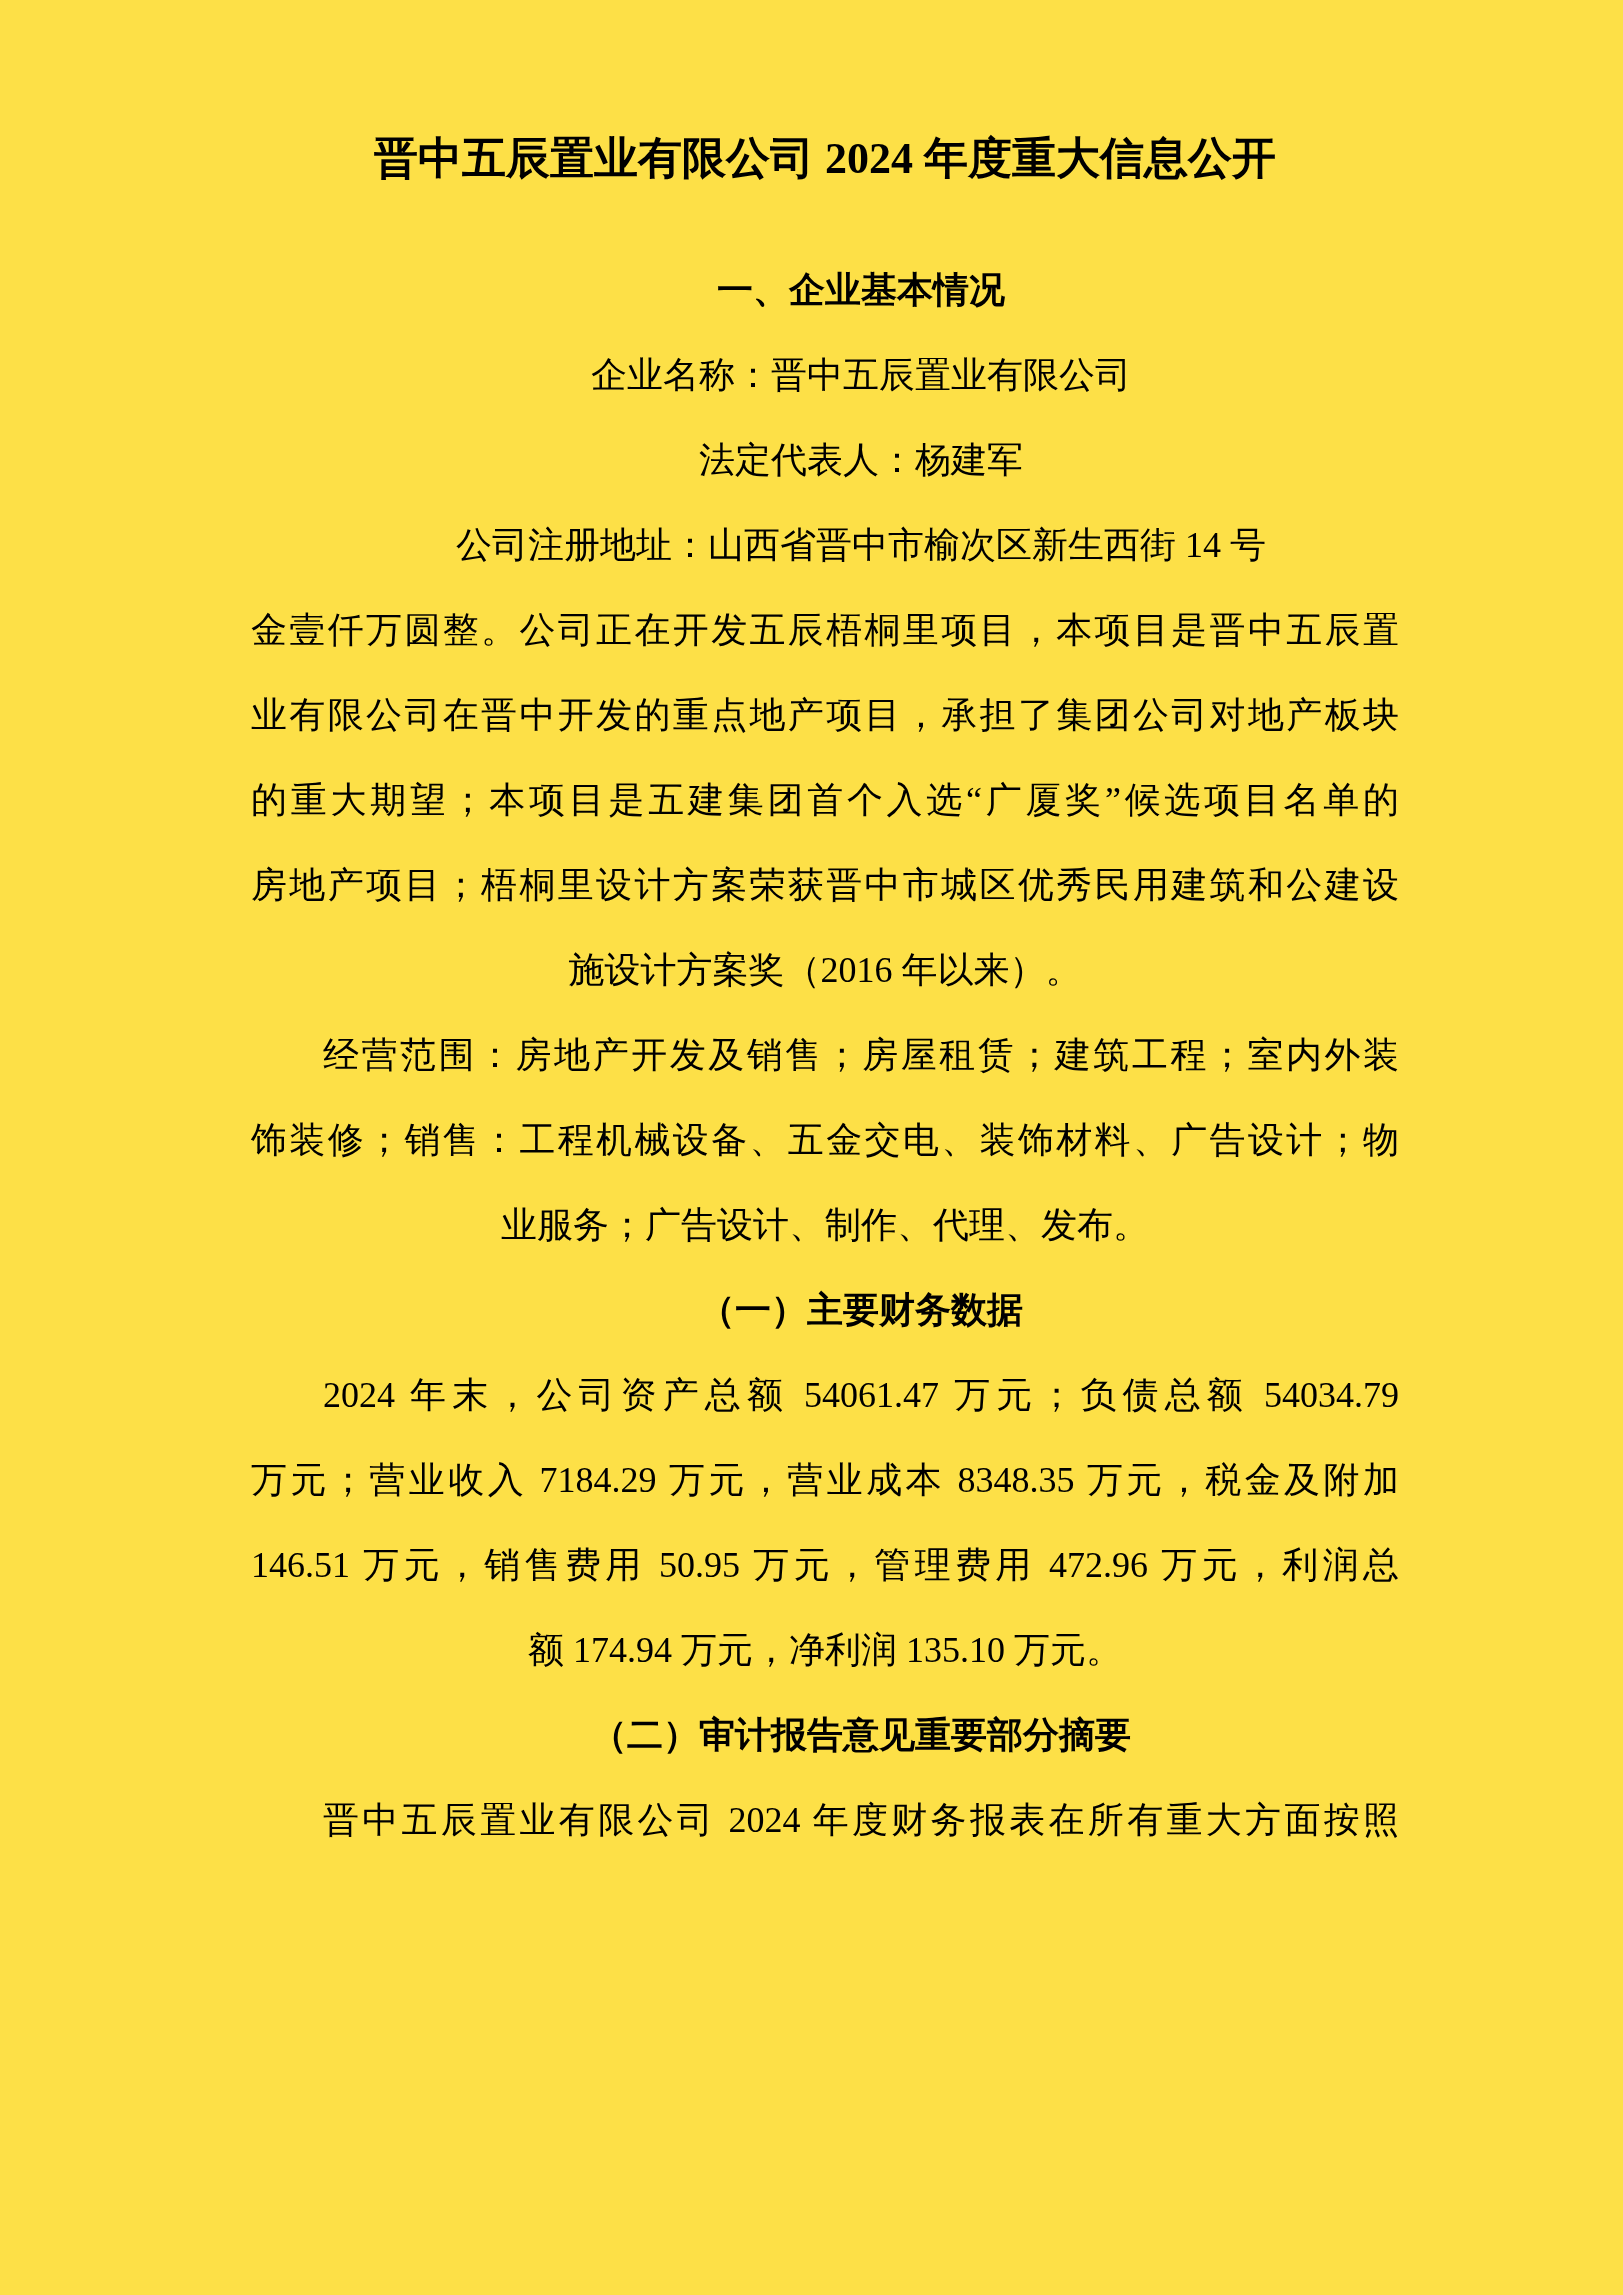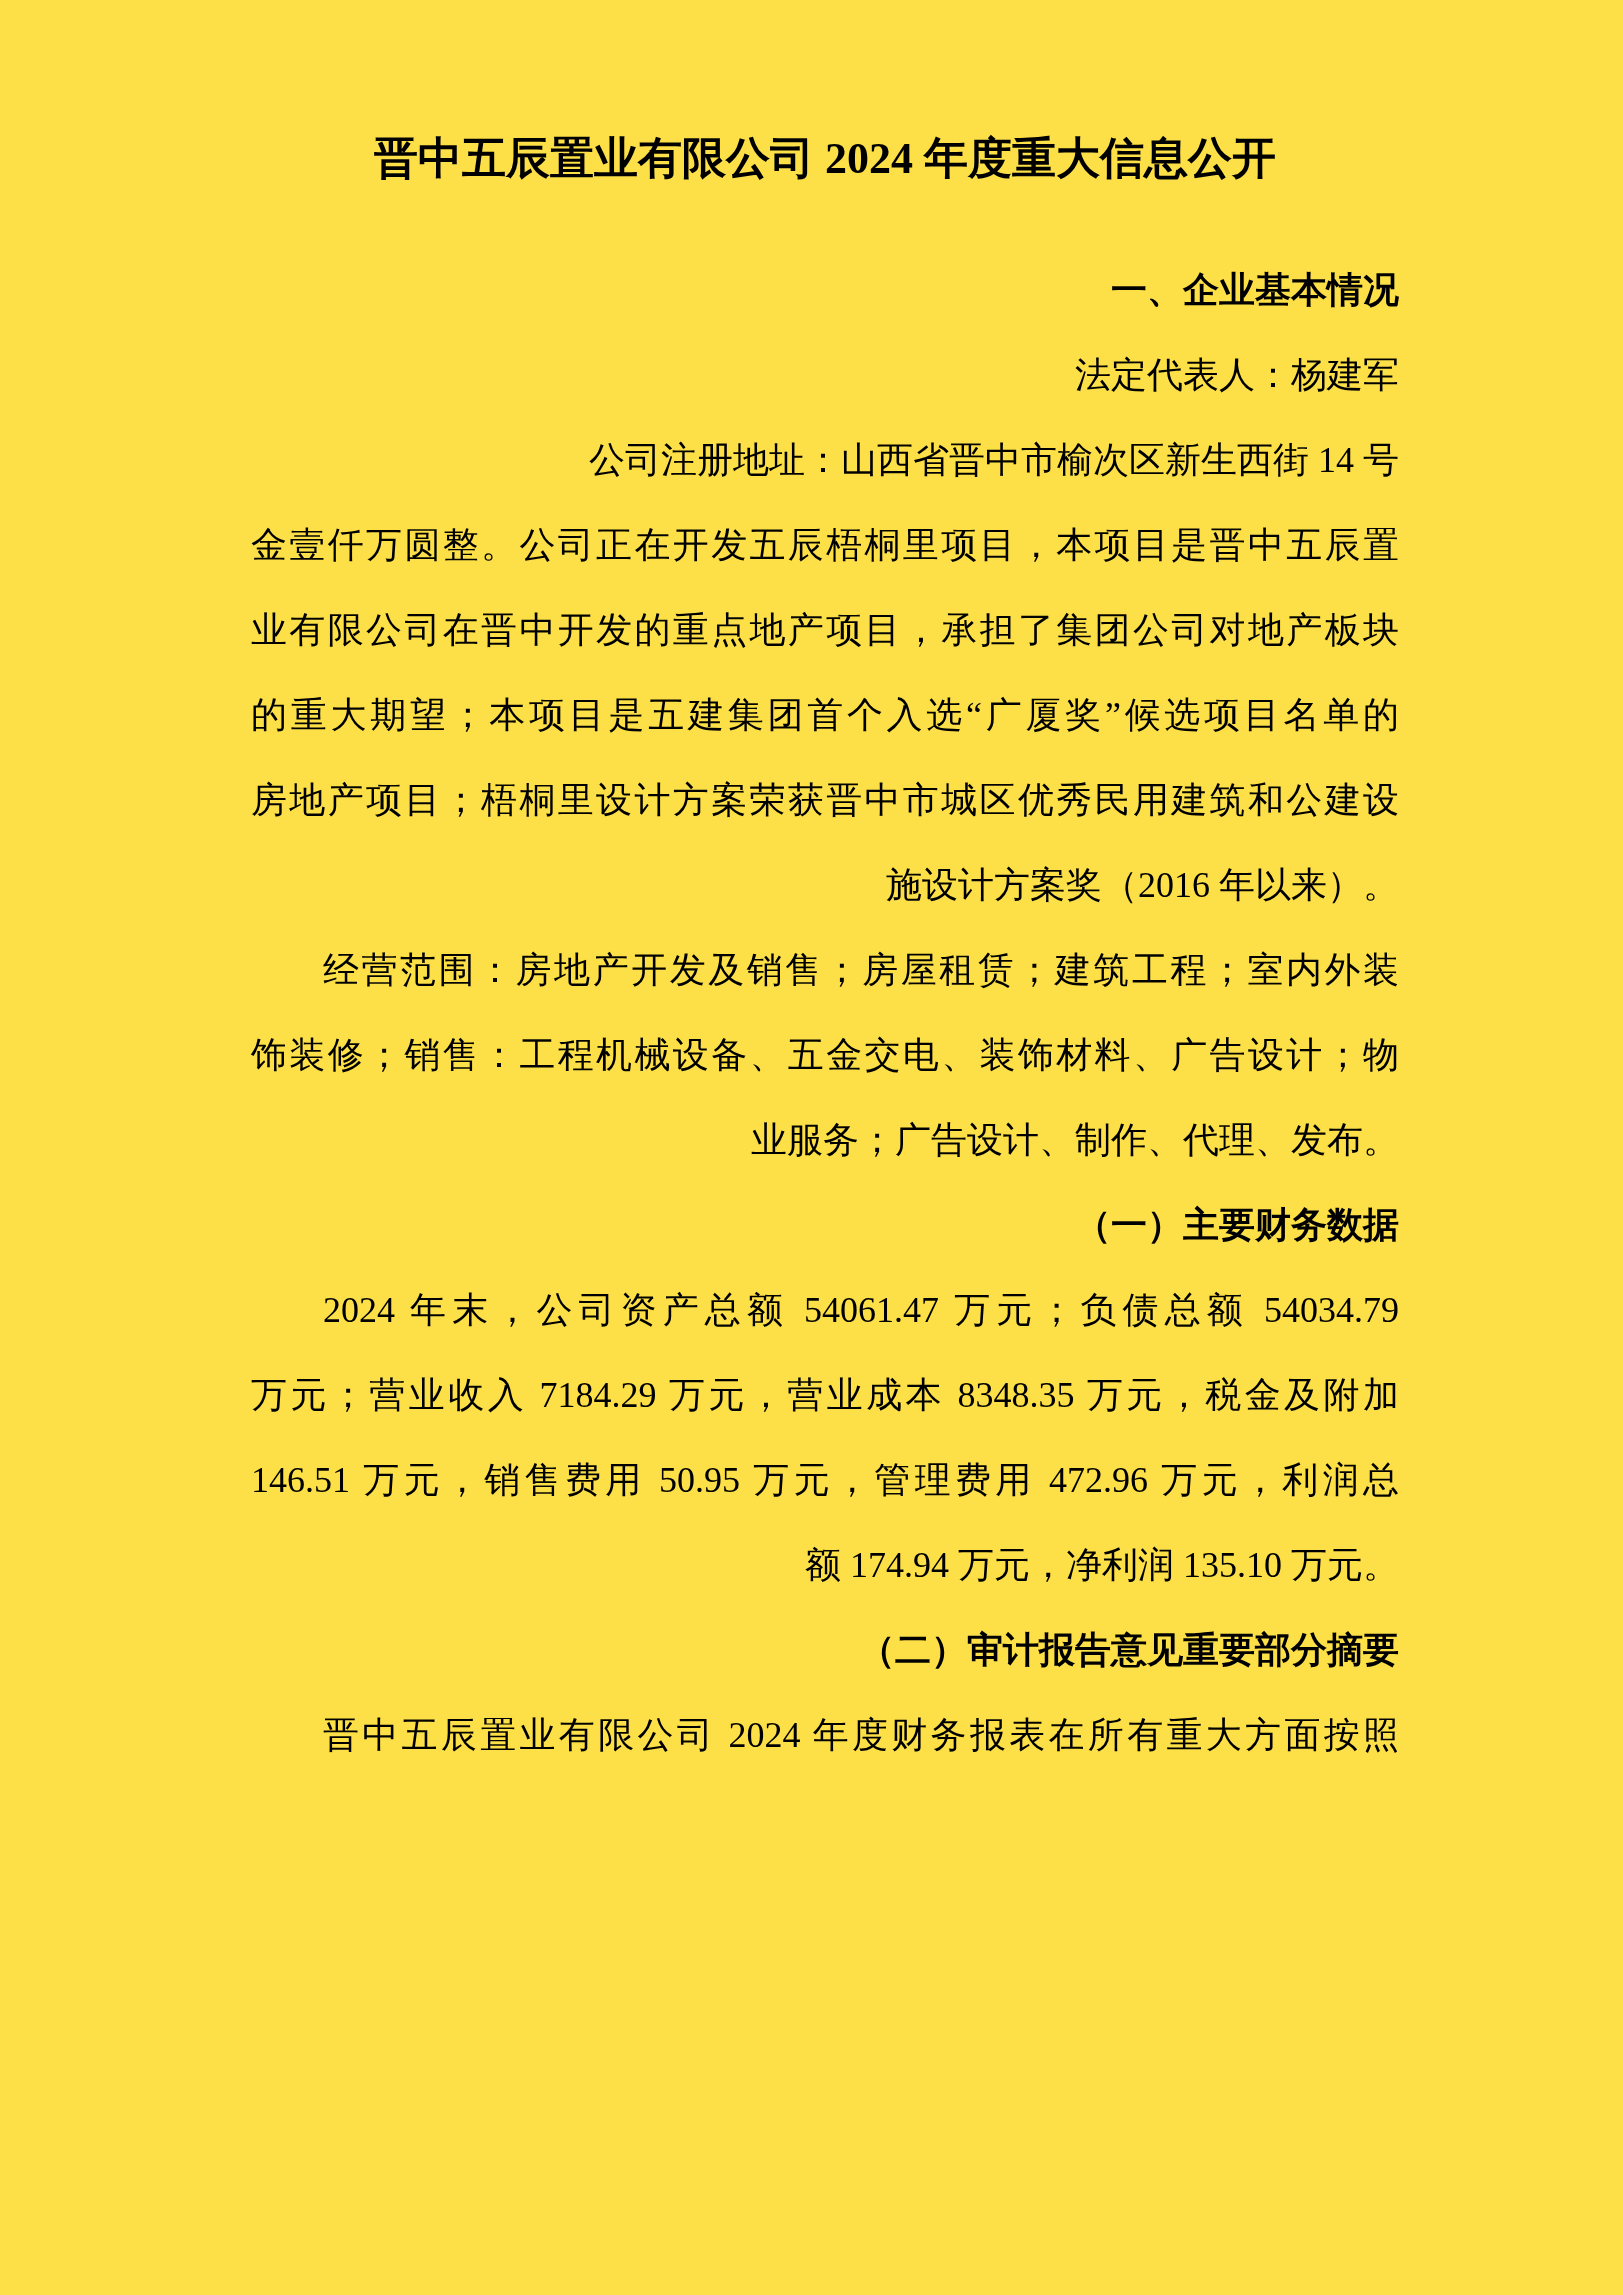--- a/index.html
+++ b/index.html
@@ -24,38 +24,39 @@
     line-height: 89px;
     text-align: center;
     margin: 0 0 45px 0;
     white-space: nowrap;
   }
   .line {
     font-size: 36px;
     line-height: 85px;
     height: 85px;
     overflow: hidden;
-    text-align: right;
+    text-align: center;
   }
   .indent { text-indent: 2em; }
   .heading { font-weight: bold; }
   .stretch {
     text-align: justify;
     text-align-last: justify;
   }
 </style>
 </head>
 <body>
 
 <div class="page">
 
   <div class="doc-title">晋中五辰置业有限公司 2024 年度重大信息公开</div>
 
   <div class="line indent heading">一、企业基本情况</div>
 
+  <div class="line indent">企业名称：晋中五辰置业有限公司</div>
 
   <div class="line indent">法定代表人：杨建军</div>
 
   <div class="line indent">公司注册地址：山西省晋中市榆次区新生西街 14 号</div>
 
   <div class="line stretch">金壹仟万圆整。公司正在开发五辰梧桐里项目，本项目是晋中五辰置</div>
   <div class="line stretch">业有限公司在晋中开发的重点地产项目，承担了集团公司对地产板块</div>
   <div class="line stretch">的重大期望；本项目是五建集团首个入选“广厦奖”候选项目名单的</div>
   <div class="line stretch">房地产项目；梧桐里设计方案荣获晋中市城区优秀民用建筑和公建设</div>
   <div class="line">施设计方案奖（2016 年以来）。</div>

